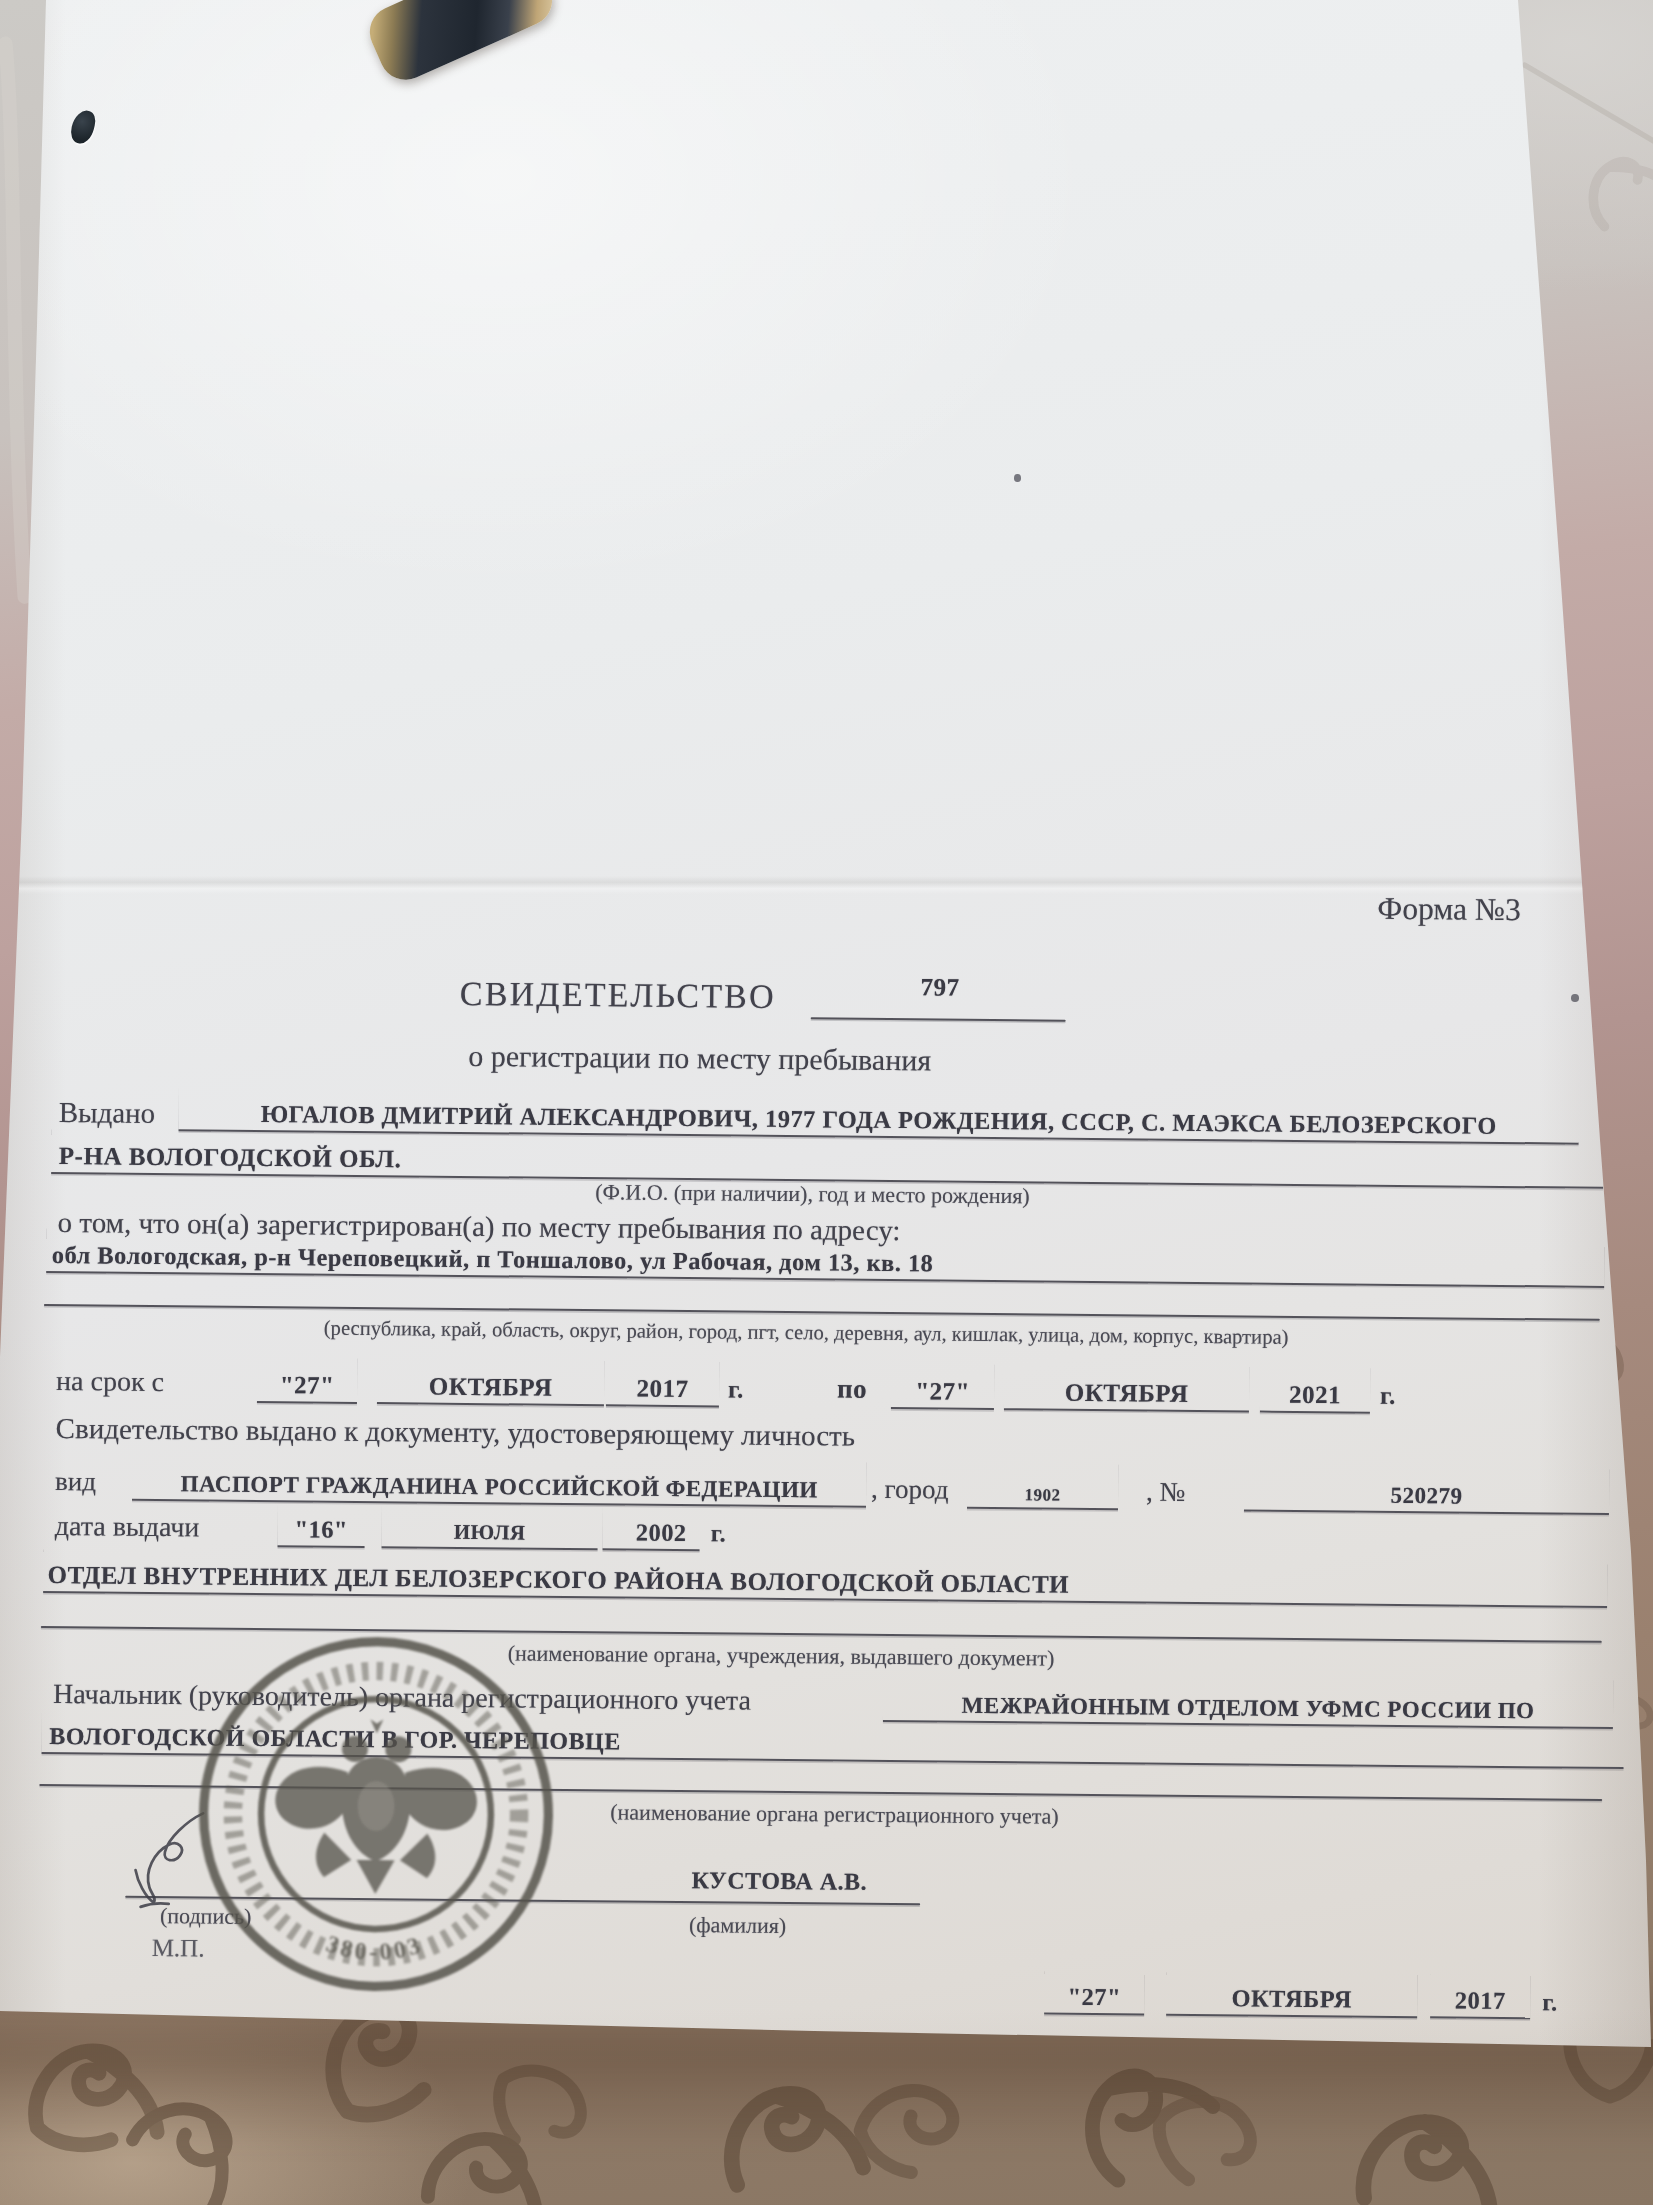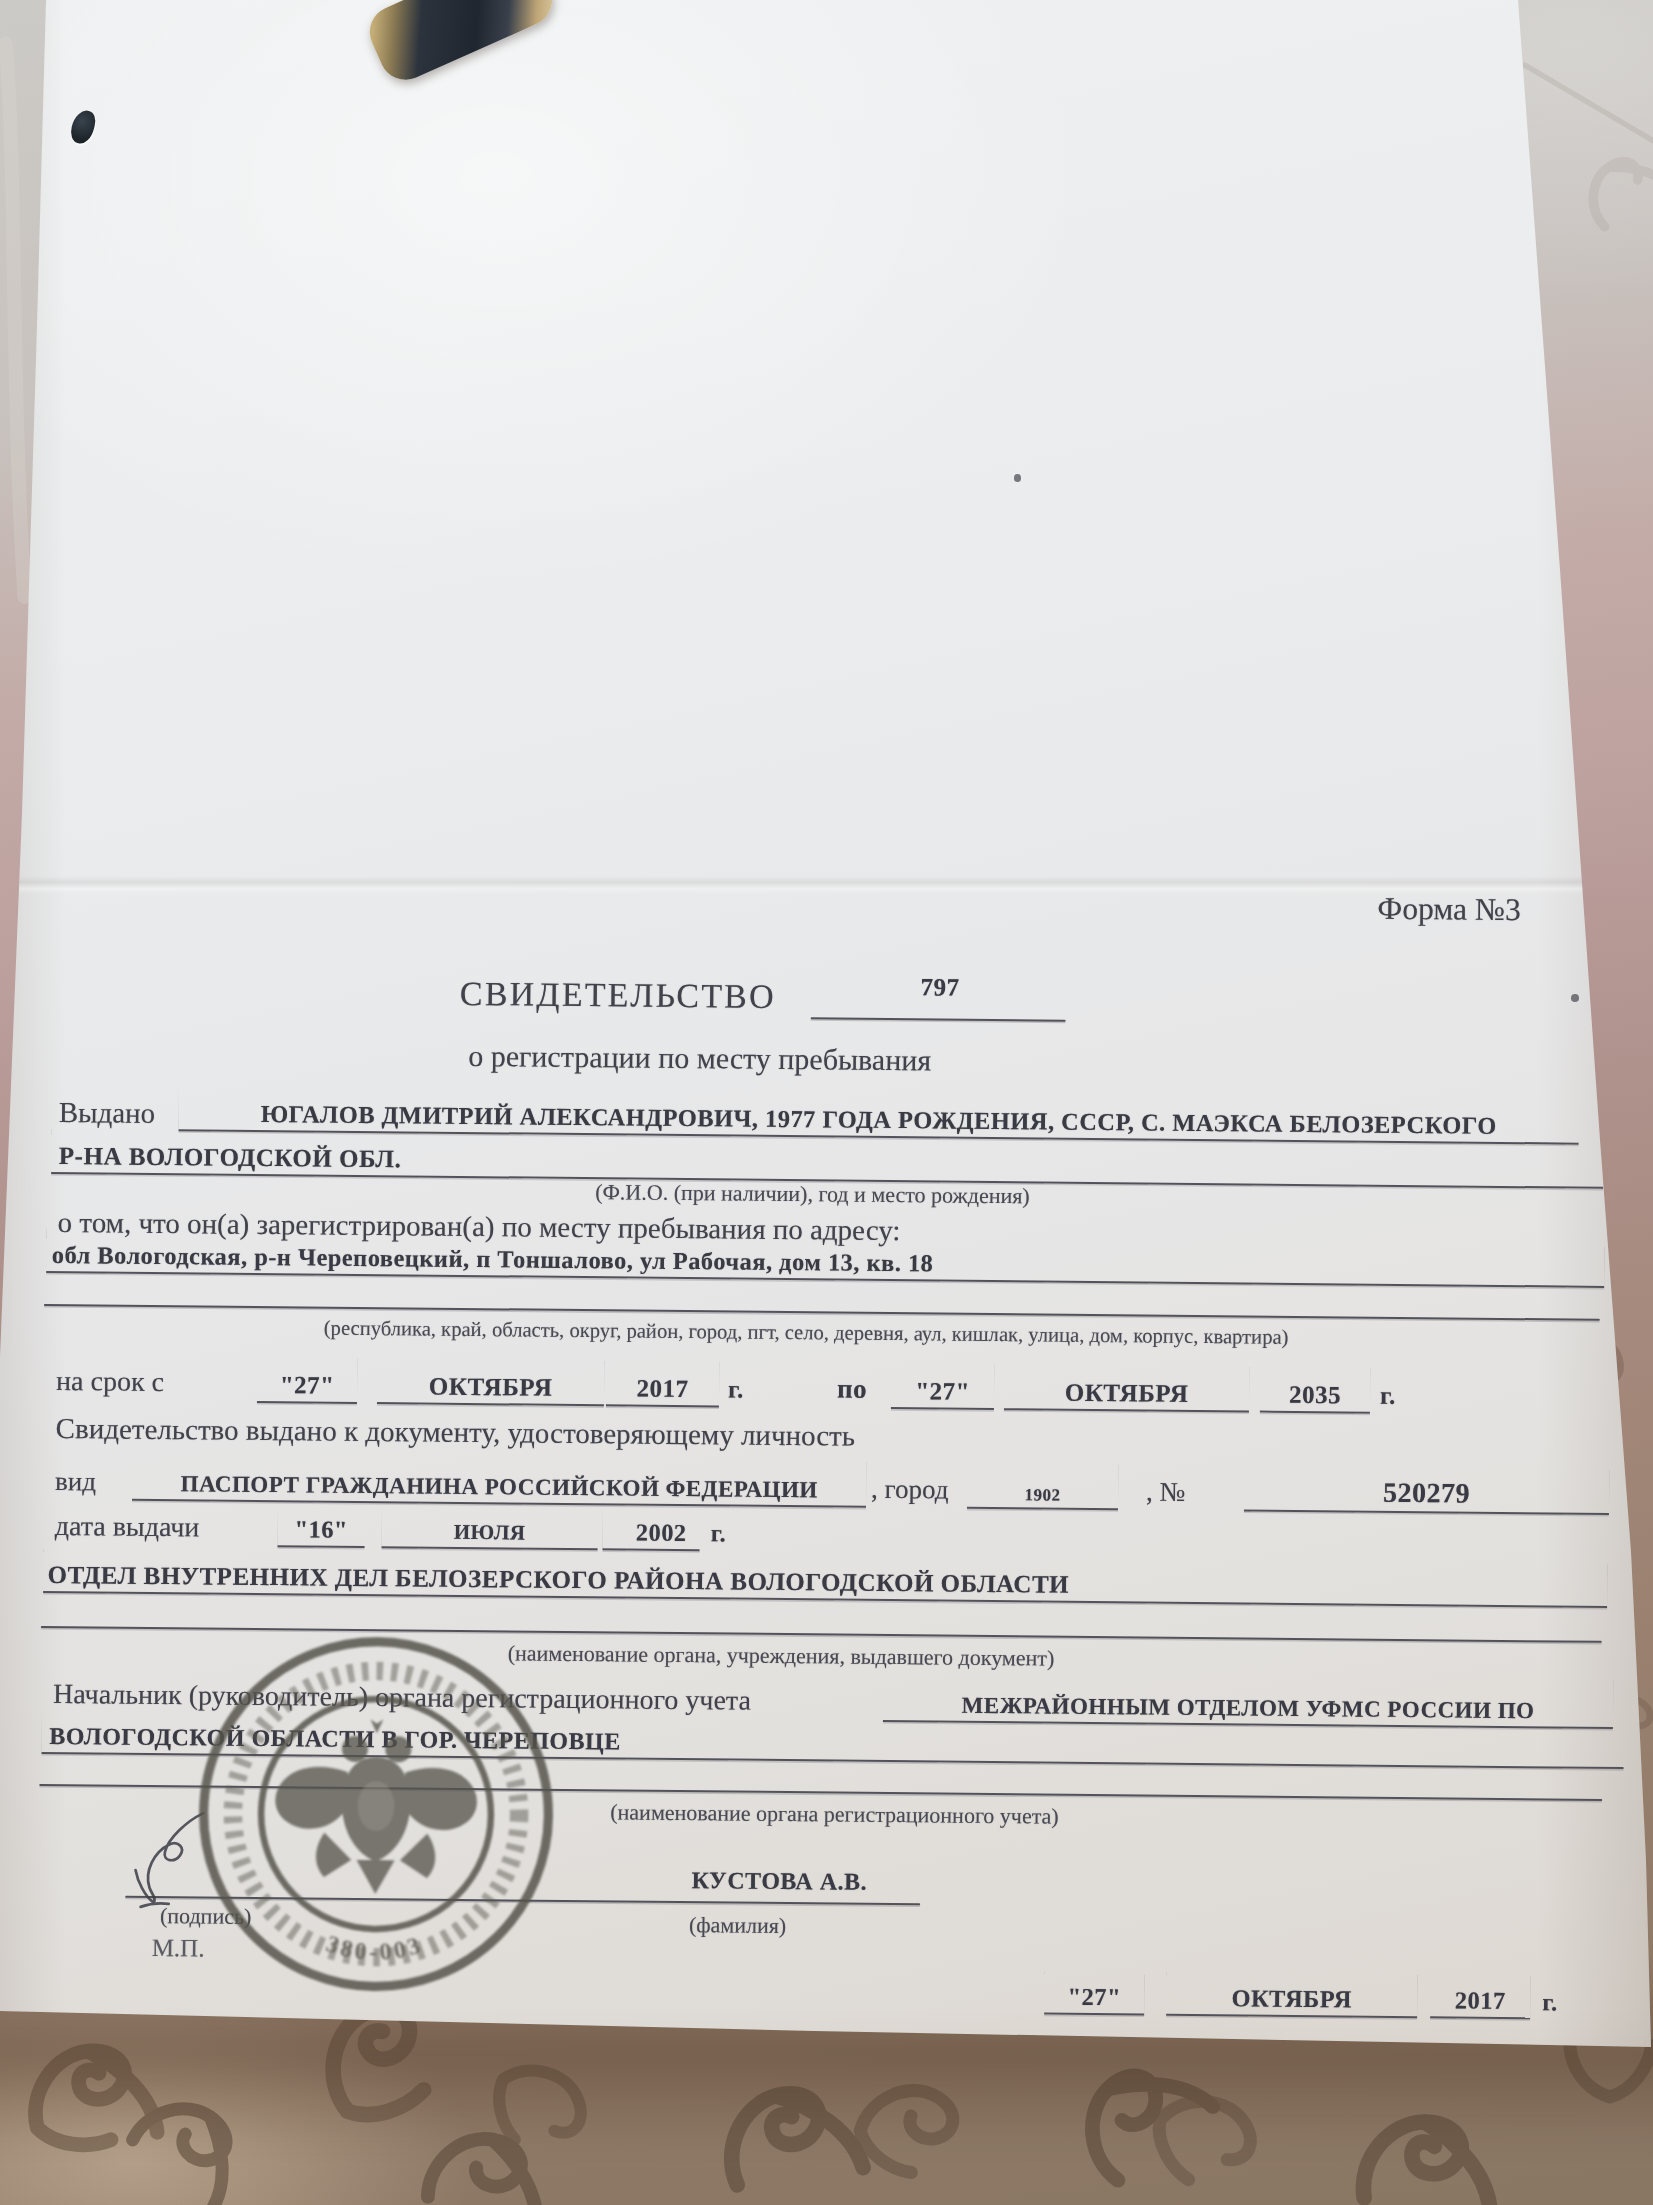--- a/index.html
+++ b/index.html
@@ -150,39 +150,39 @@
           </div>
         <div class="t b" style="left:731px;bottom:4.3px;font-size:25px;">г.</div>
         <div class="t b" style="left:840px;bottom:4.3px;font-size:27px;">по</div>
         <div class="cell" style="left:894px;bottom:0;width:103px;height:43px;">
           <span class="b" style="font-size:25px;">"27"</span>
           </div>
         <div class="cell" style="left:1007px;bottom:0;width:245px;height:43px;">
           <span class="b" style="font-size:25px;">ОКТЯБРЯ</span>
           </div>
         <div class="cell" style="left:1263px;bottom:0;width:110px;height:43px;">
-          <span class="b" style="font-size:25px;">2035</span>
+          <span class="b" style="font-size:25px;">2021</span>
           </div>
         <div class="t b" style="left:1383px;bottom:4.3px;font-size:25px;">г.</div>
       </div>
 
       <div class="t" style="left:59px;top:1412px;font-size:29px;">Свидетельство выдано к документу, удостоверяющему личность</div>
 
       <div style="position:absolute;left:0;top:1453px;width:1654px;height:47px;">
         <div class="t" style="left:59px;bottom:3.3px;font-size:27px;">вид</div>
         <div class="cell" style="left:136px;bottom:0;width:734px;height:43px;">
           <span class="b" style="font-size:23px;">ПАСПОРТ ГРАЖДАНИНА РОССИЙСКОЙ ФЕДЕРАЦИИ</span>
           </div>
         <div class="t" style="left:875px;bottom:3.3px;font-size:27px;">, город</div>
         <div class="cell" style="left:971px;bottom:0;width:151px;height:43px;">
           <span class="b" style="font-size:17px;">1902</span>
           </div>
         <div class="t" style="left:1150px;bottom:3.3px;font-size:27px;">, №</div>
         <div class="cell" style="left:1248px;bottom:0;width:365px;height:43px;">
-          <span class="b" style="font-size:28px;">520279</span>
+          <span class="b" style="font-size:23px;">520279</span>
           </div>
       </div>
 
       <div style="position:absolute;left:0;top:1498px;width:1654px;height:47px;">
         <div class="t" style="left:59px;bottom:3.3px;font-size:28px;">дата выдачи</div>
         <div class="cell" style="left:282px;bottom:0;width:87px;height:43px;">
           <span class="b" style="font-size:24.4px;">"16"</span>
           </div>
         <div class="cell" style="left:386px;bottom:0;width:216px;height:43px;">
           <span class="b" style="font-size:21px;">ИЮЛЯ</span>

